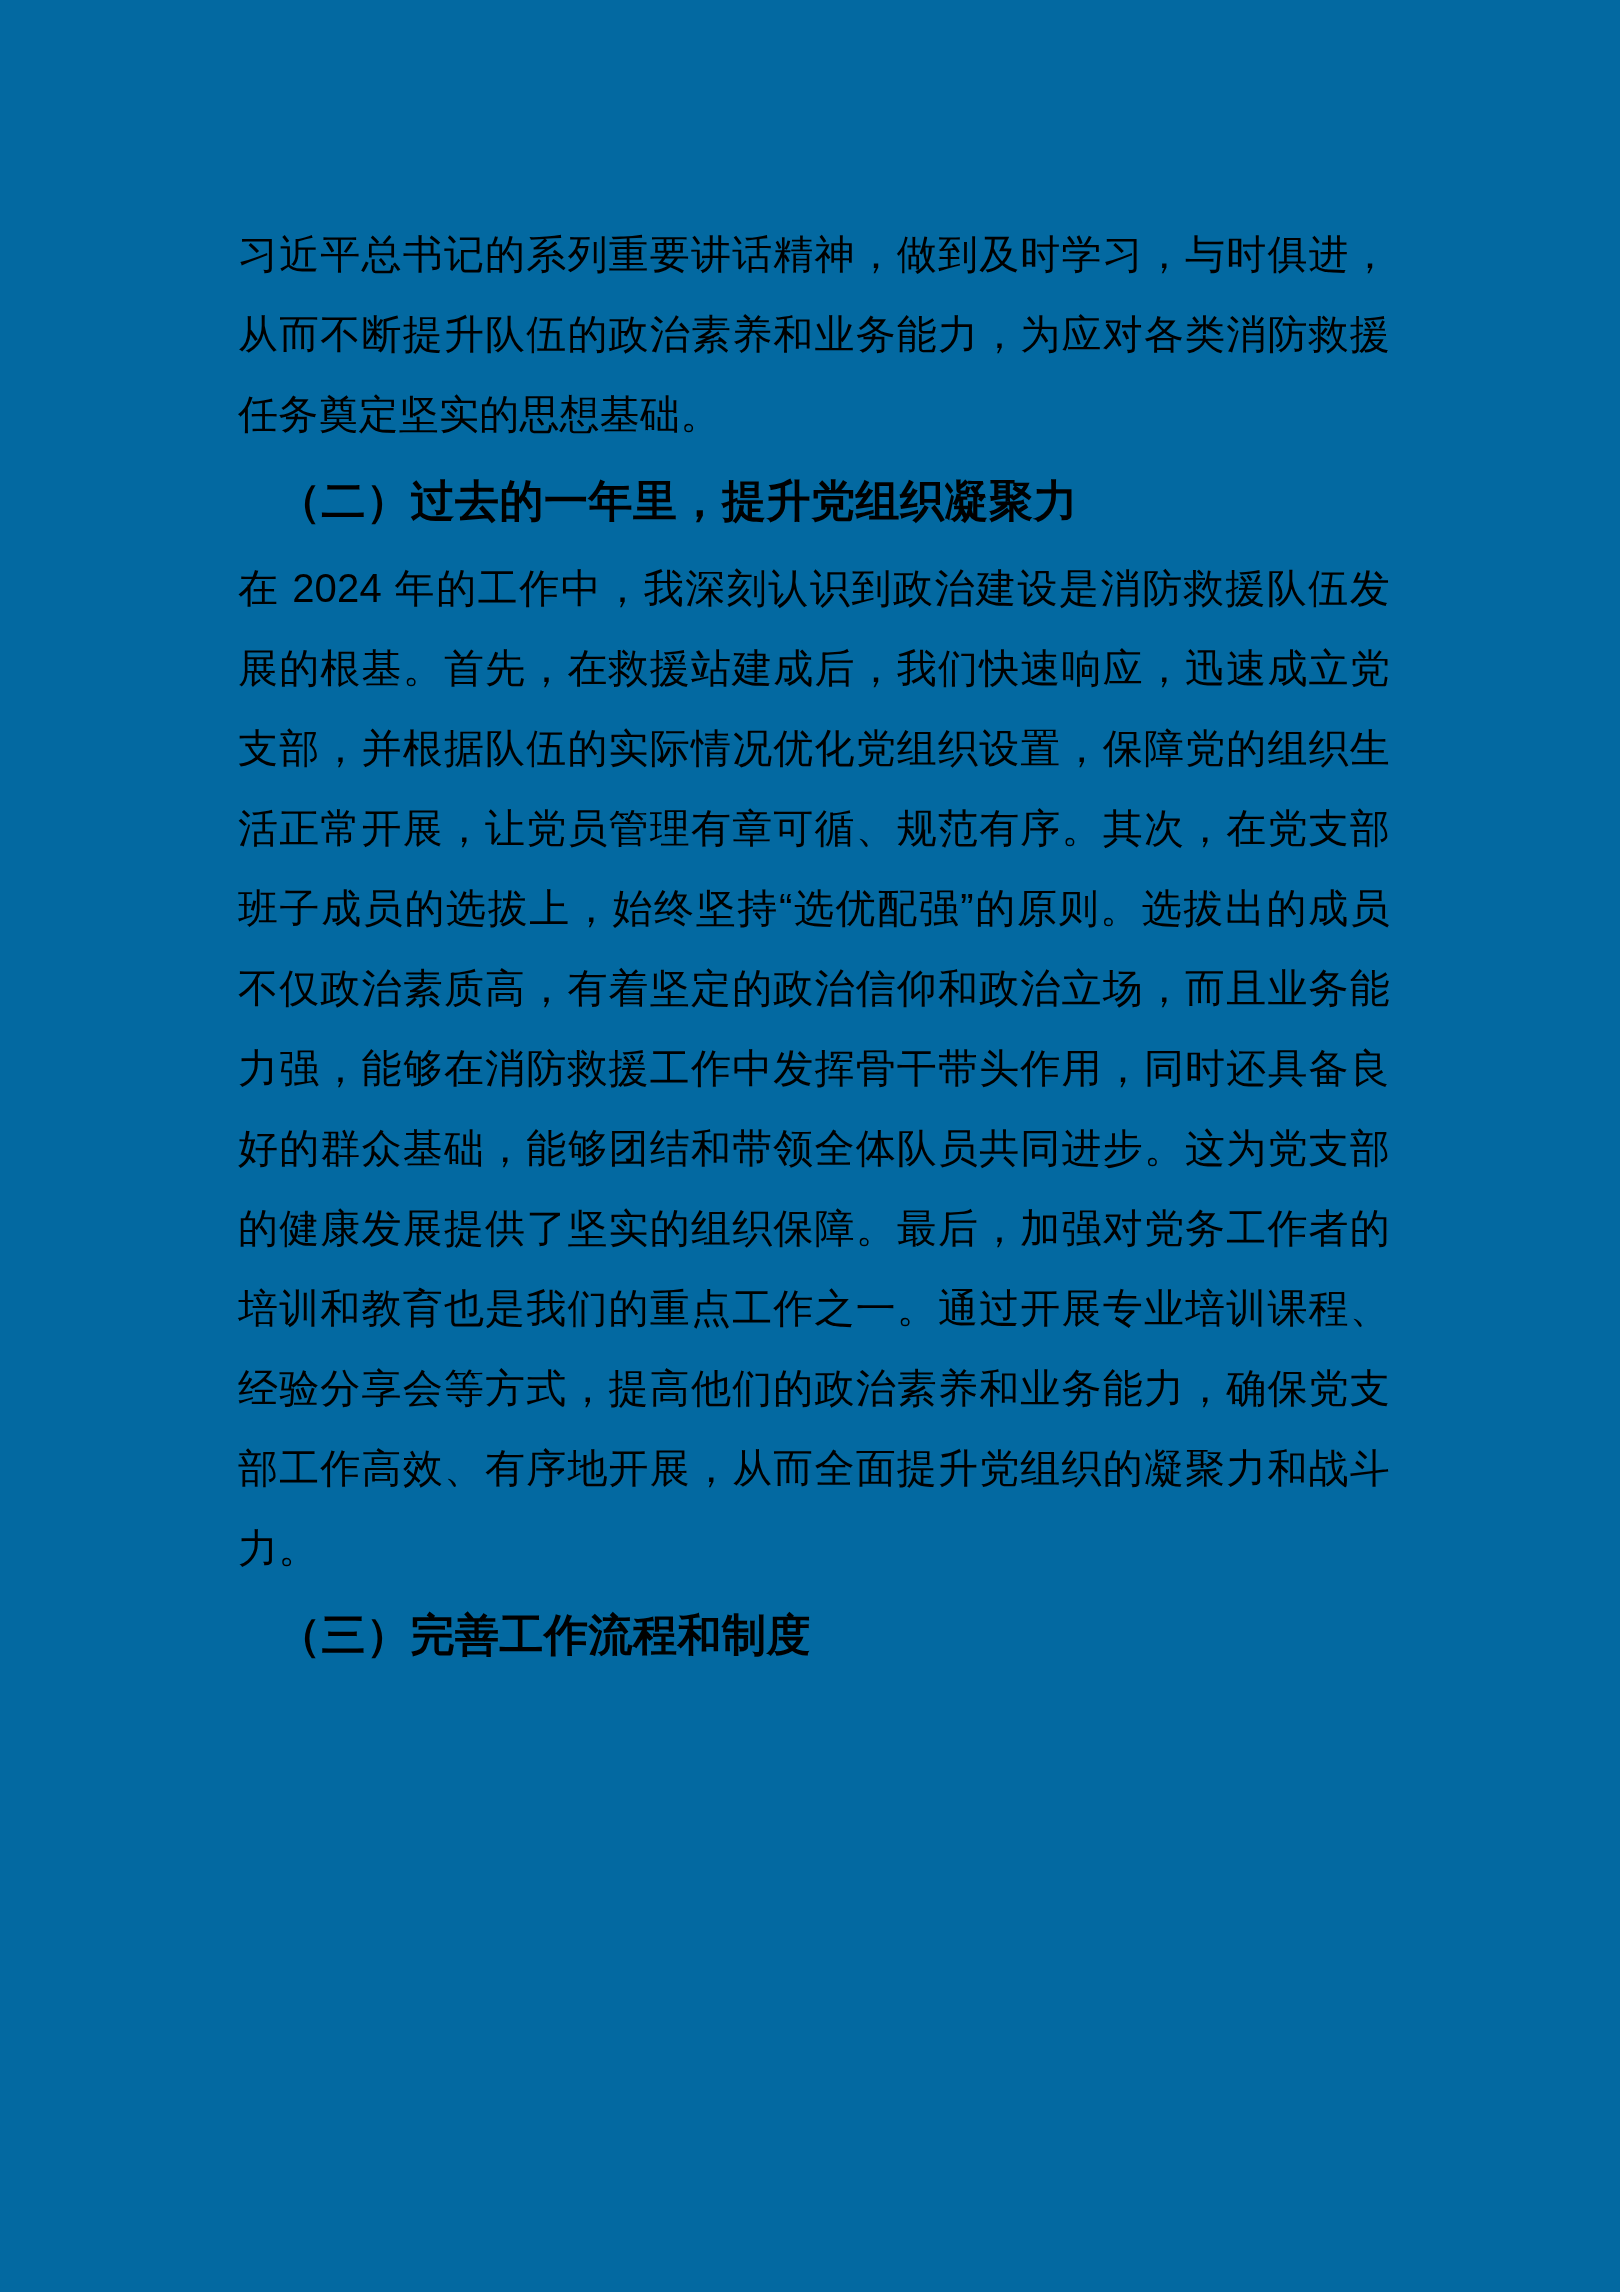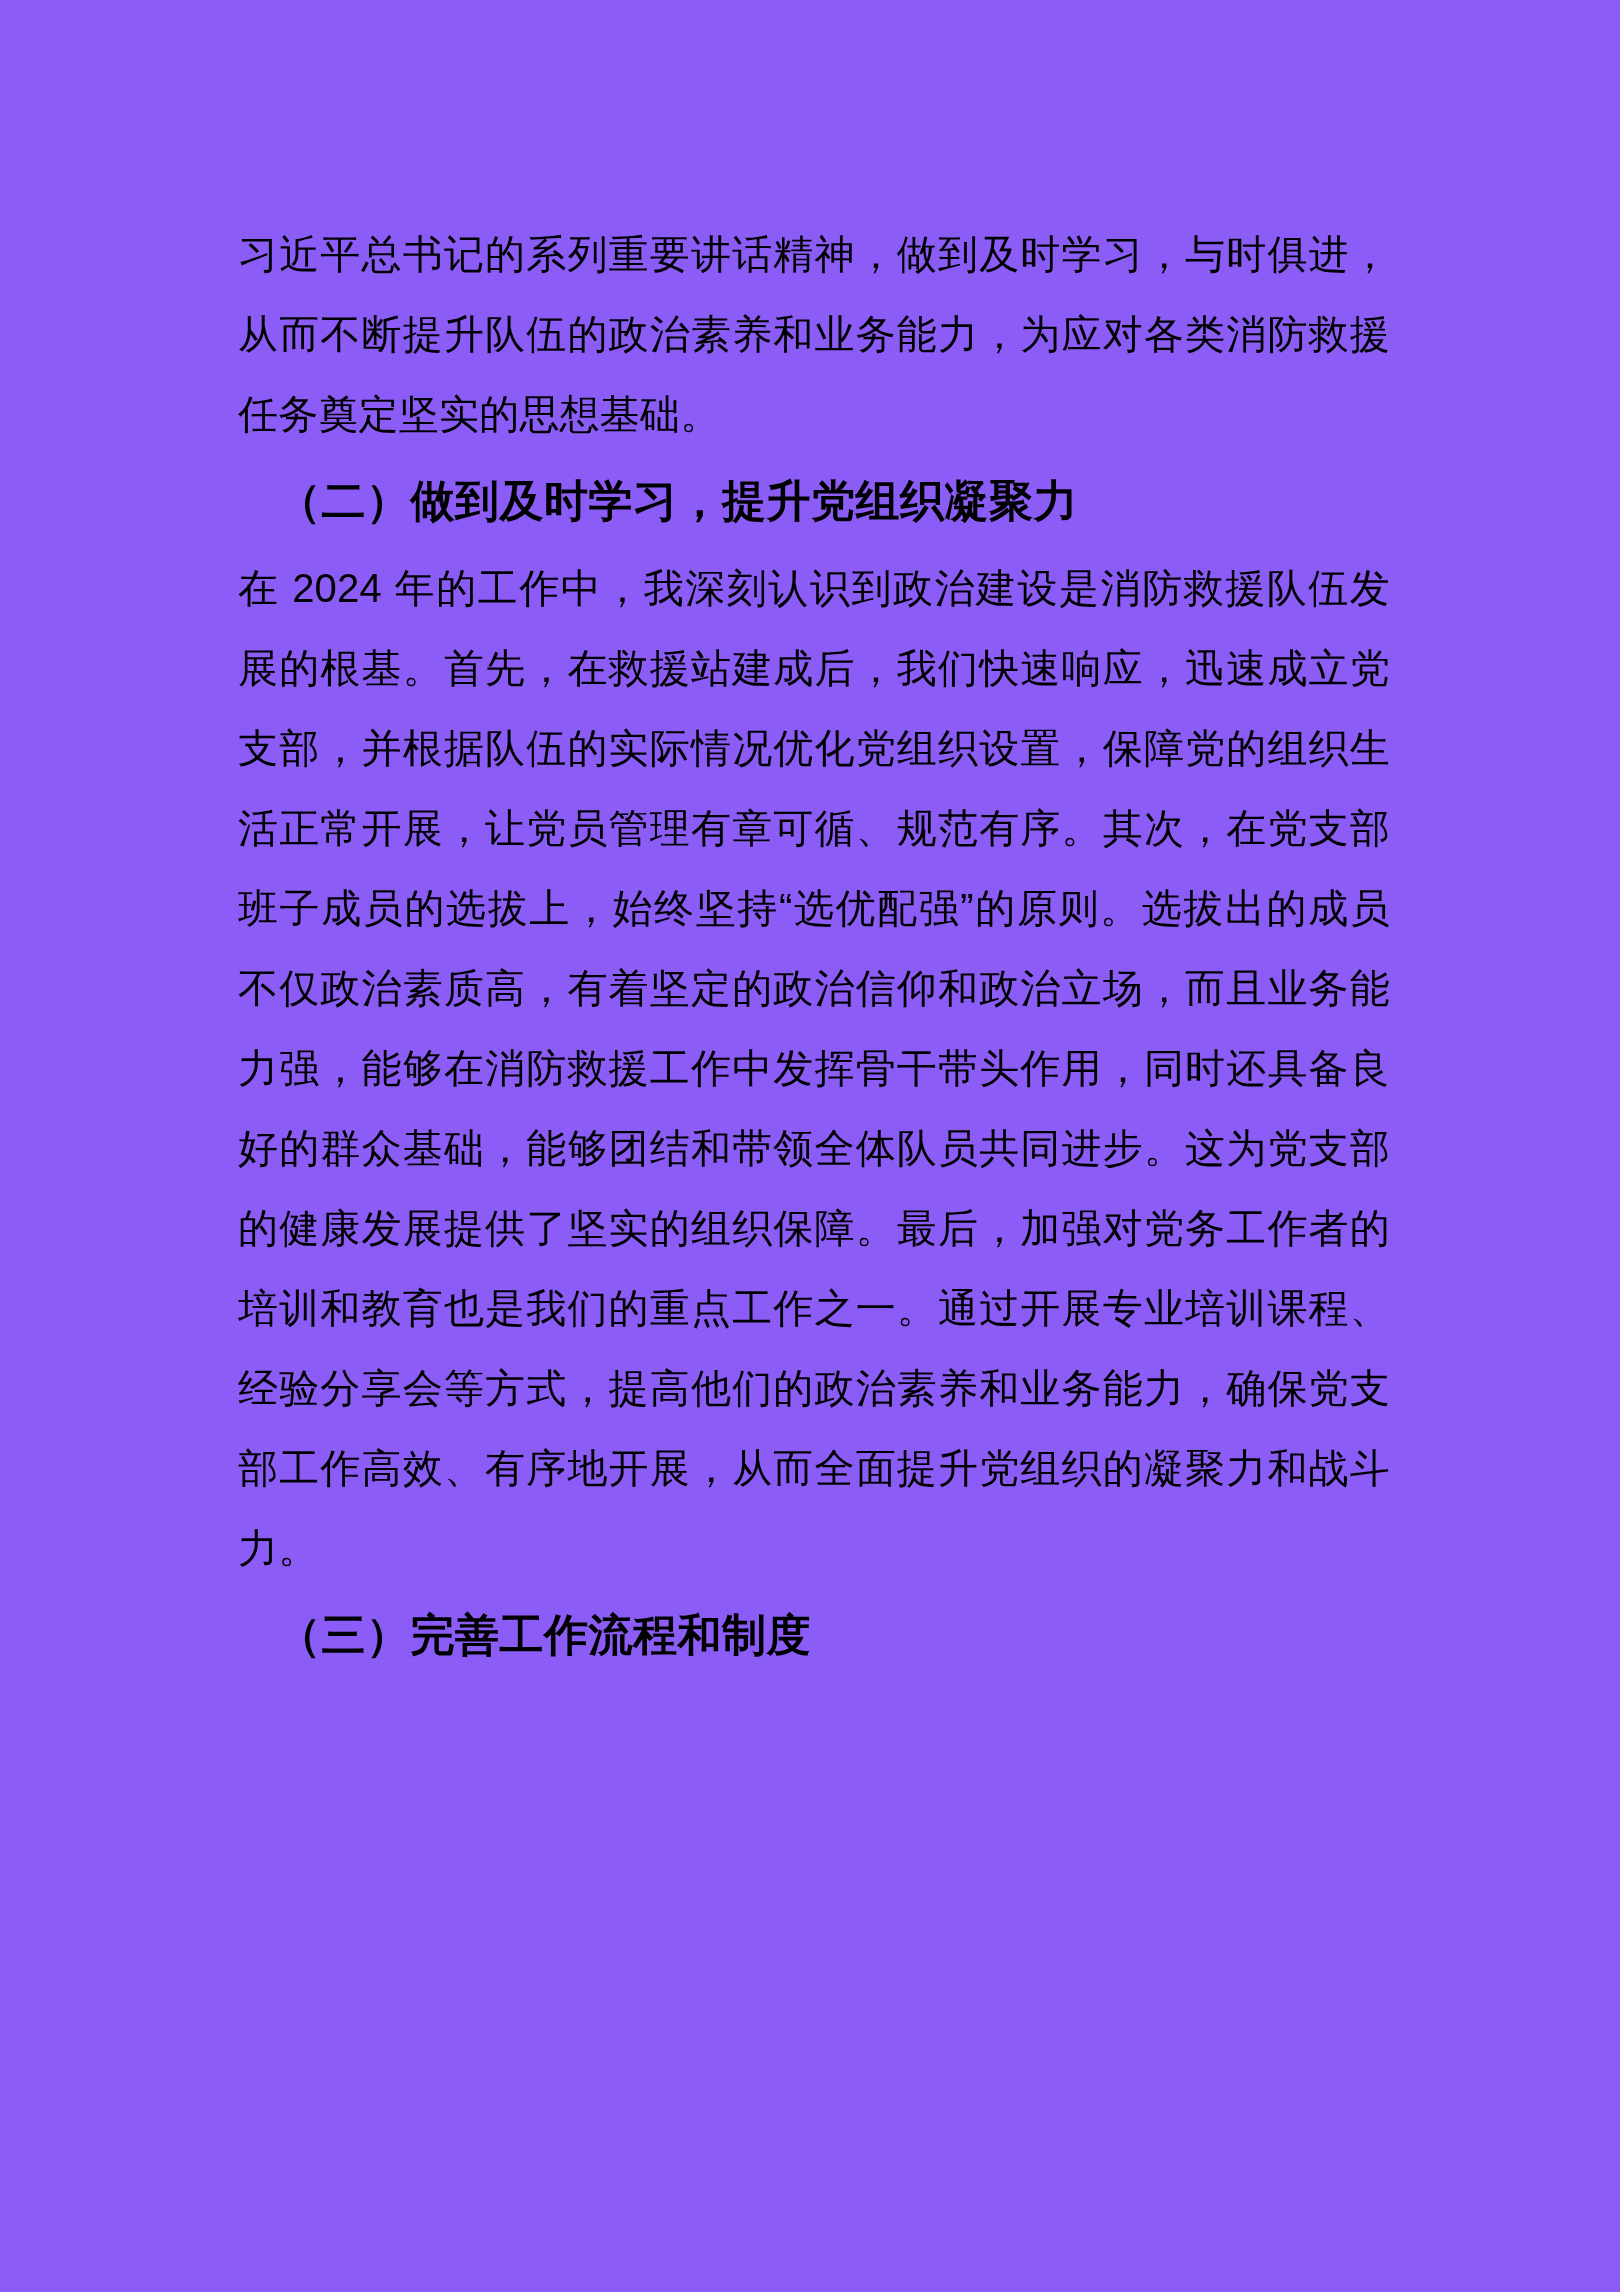--- a/index.html
+++ b/index.html
@@ -7,21 +7,21 @@
     padding: 0;
     background: #ffffff;
   }
   body {
     font-family: "Liberation Sans", "DejaVu Sans", sans-serif;
   }
   .page {
     position: relative;
     width: 1620px;
     height: 2293px;
-    background: #8b5cf6;
+    background: #0369a1;
     box-sizing: border-box;
     overflow: hidden;
   }
   .content {
     position: absolute;
     left: 238px;
     top: 214px;
     width: 1152px;
   }
   .para {
@@ -50,21 +50,21 @@
   }
 </style>
 </head>
 <body>
 
 <div class="page">
   <div class="content">
 
     <p class="para para-indent">习近平总书记的系列重要讲话精神，做到及时学习，与时俱进，从而不断提升队伍的政治素养和业务能力，为应对各类消防救援任务奠定坚实的思想基础。</p>
 
-    <h2 class="heading">（二）做到及时学习，提升党组织凝聚力</h2>
+    <h2 class="heading">（二）过去的一年里，提升党组织凝聚力</h2>
 
     <p class="para">在 2024 年的工作中，我深刻认识到政治建设是消防救援队伍发展的根基。首先，在救援站建成后，我们快速响应，迅速成立党支部，并根据队伍的实际情况优化党组织设置，保障党的组织生活正常开展，让党员管理有章可循、规范有序。其次，在党支部班子成员的选拔上，始终坚持“选优配强”的原则。选拔出的成员不仅政治素质高，有着坚定的政治信仰和政治立场，而且业务能力强，能够在消防救援工作中发挥骨干带头作用，同时还具备良好的群众基础，能够团结和带领全体队员共同进步。这为党支部的健康发展提供了坚实的组织保障。最后，加强对党务工作者的培训和教育也是我们的重点工作之一。通过开展专业培训课程、经验分享会等方式，提高他们的政治素养和业务能力，确保党支部工作高效、有序地开展，从而全面提升党组织的凝聚力和战斗力。</p>
 
     <h2 class="heading">（三）完善工作流程和制度</h2>
 
 
   </div>
 </div>
 
 

